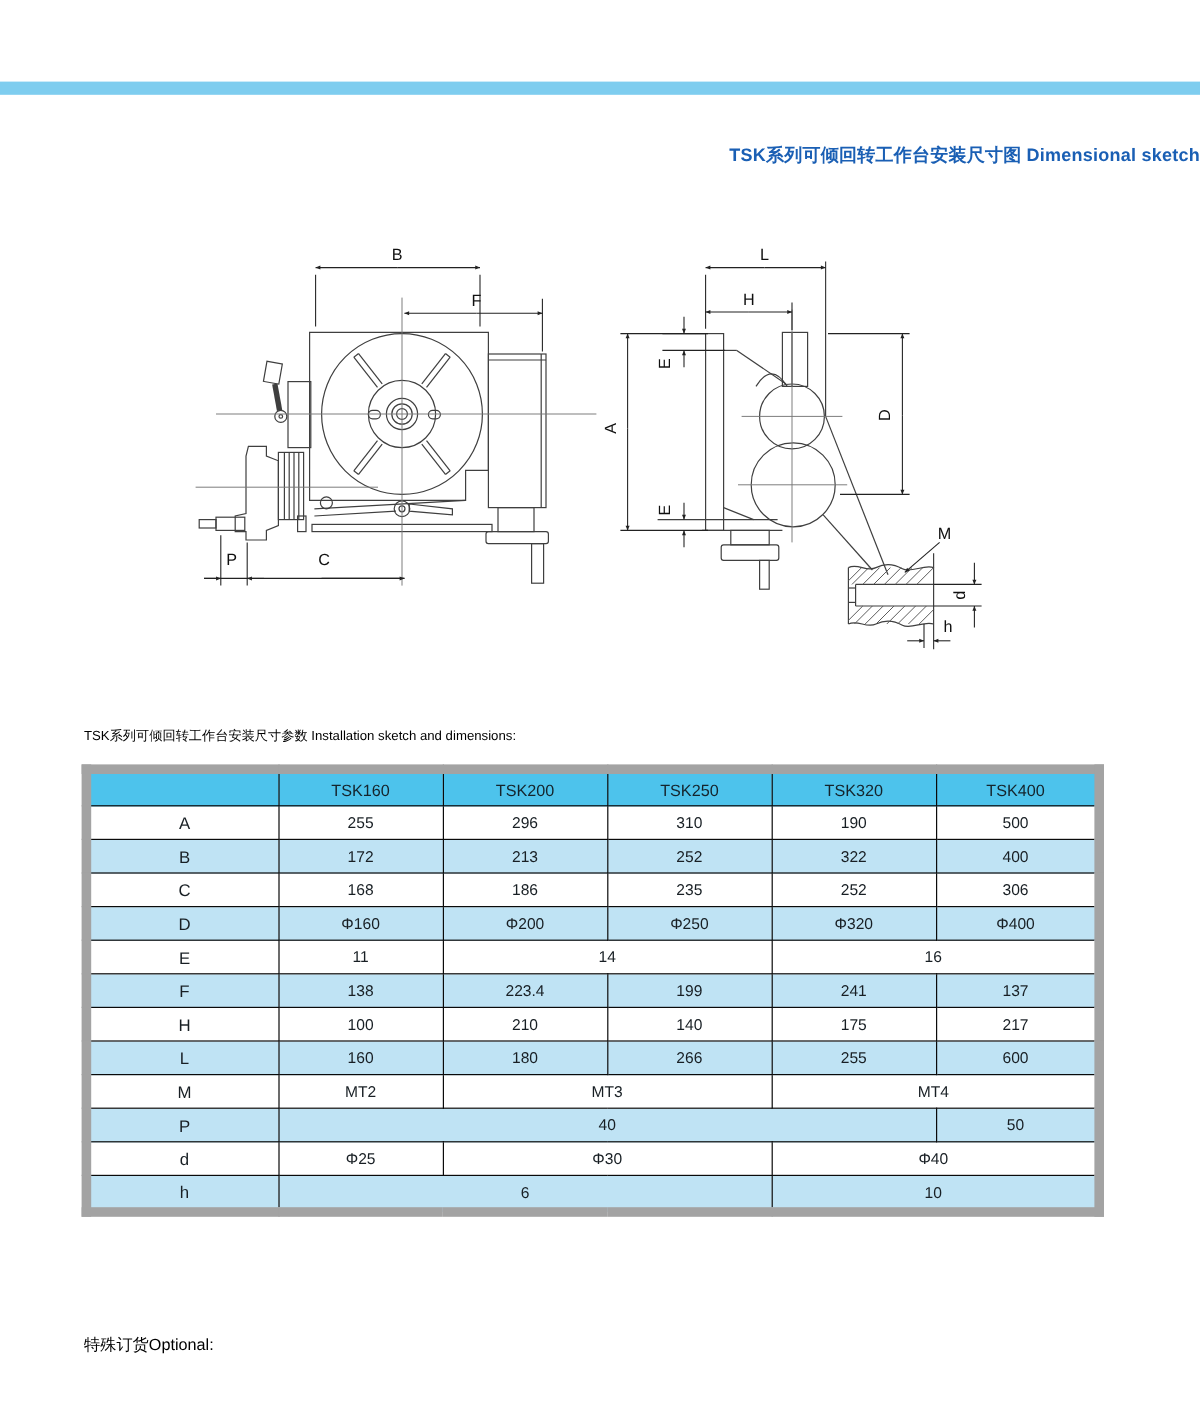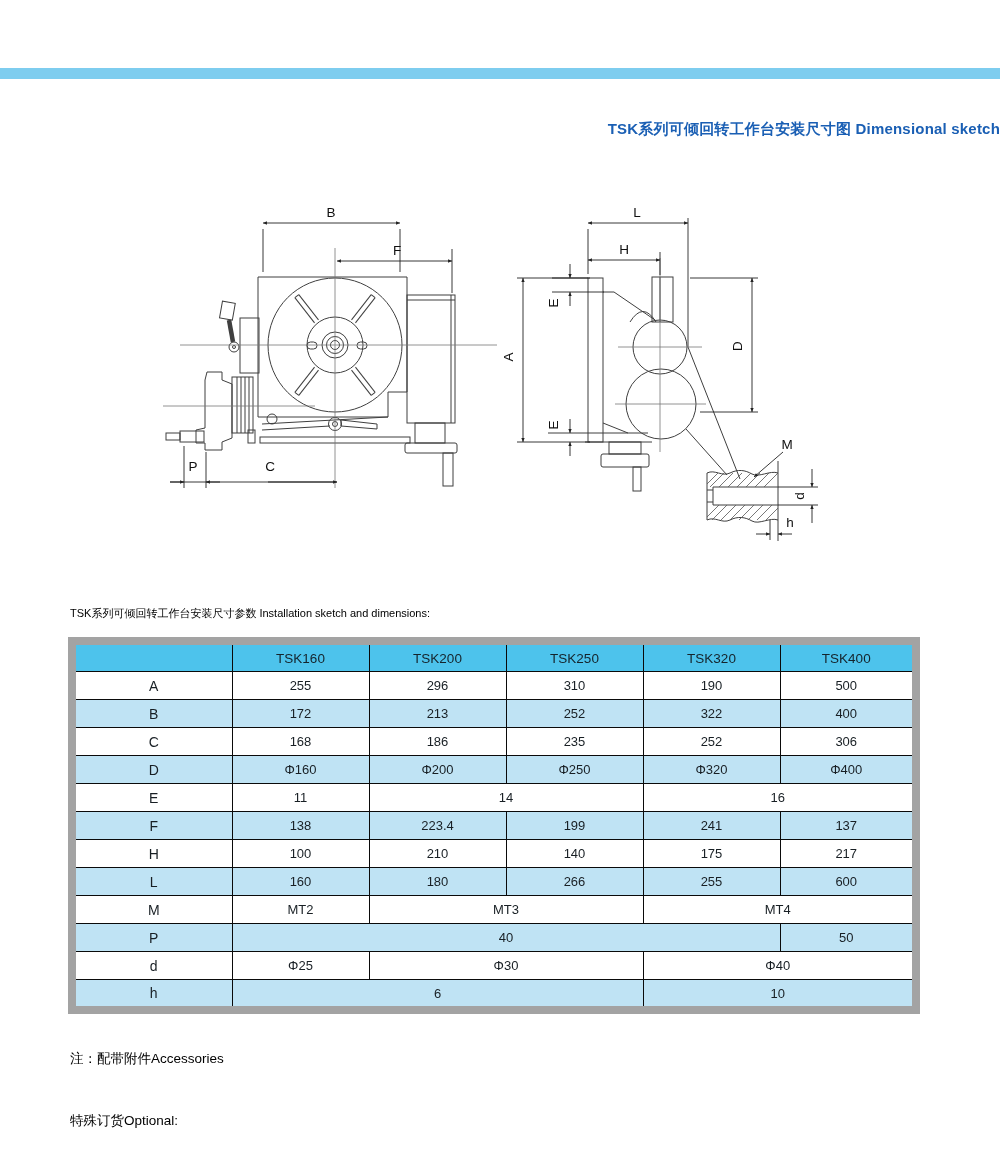--- a/index.html
+++ b/index.html
@@ -330,21 +330,20 @@
     </tr>
     <tr class="stripe">
       <td class="rowlabel">h</td>
       <td colspan="3">6</td>
       <td colspan="2">10</td>
     </tr>
   </tbody>
     </table>
 
   <div class="note" style="top:1006px;">
-    <div>注：配带附件Accessories</div>
   </div>
 
   <div class="note" style="top:1068px;">
     <div>特殊订货Optional:</div>
     
     
   </div>
 
 </div>
 

